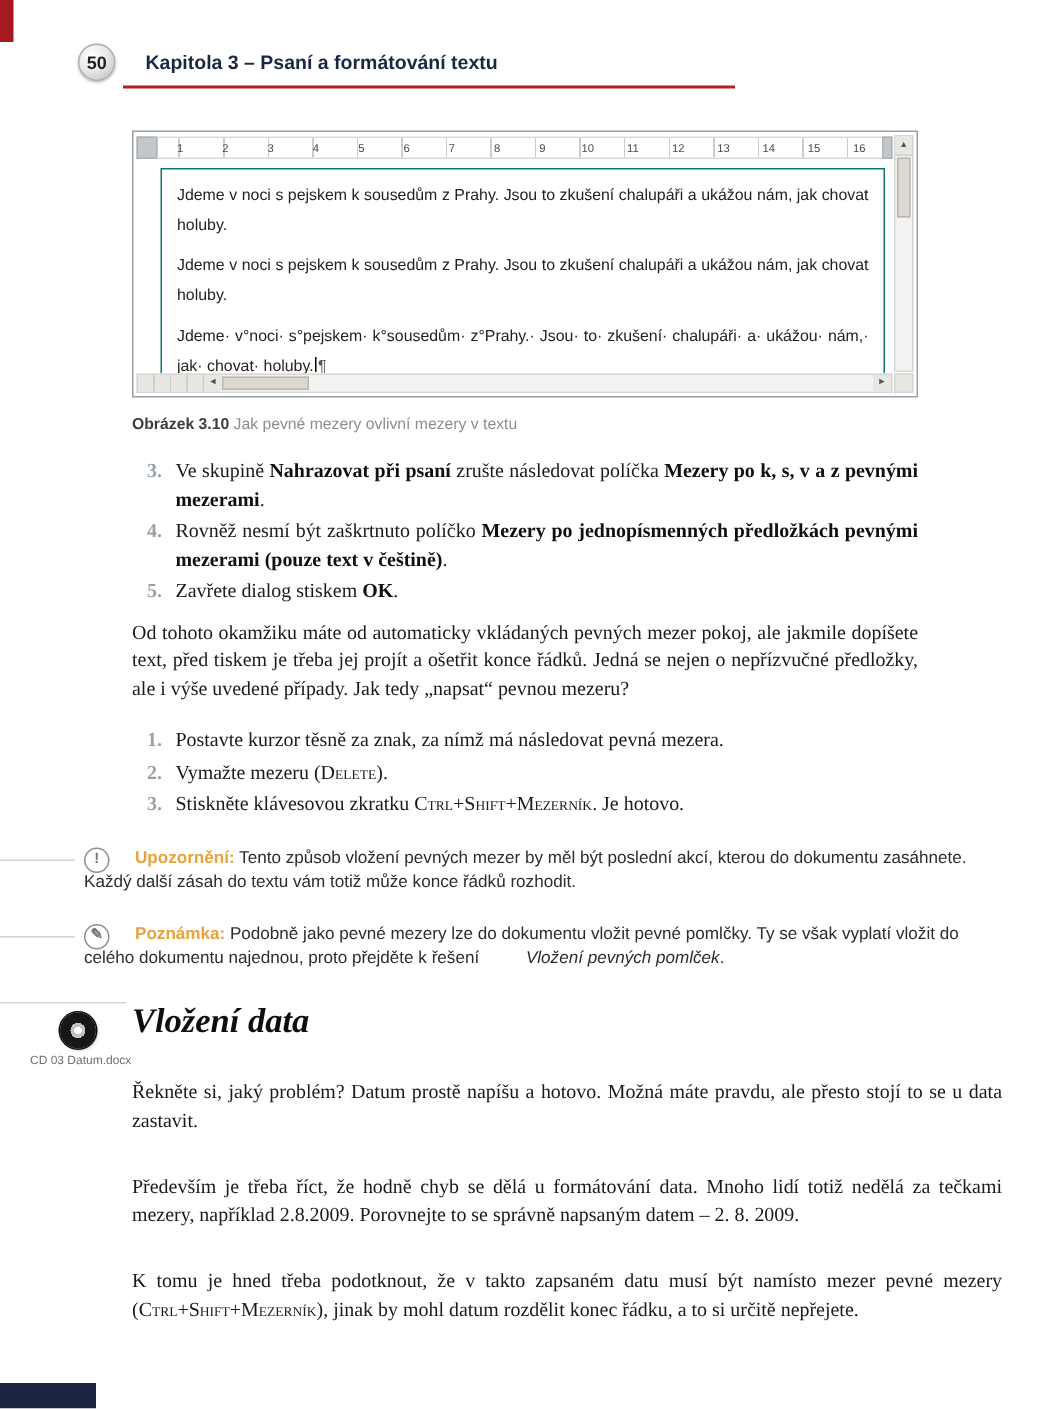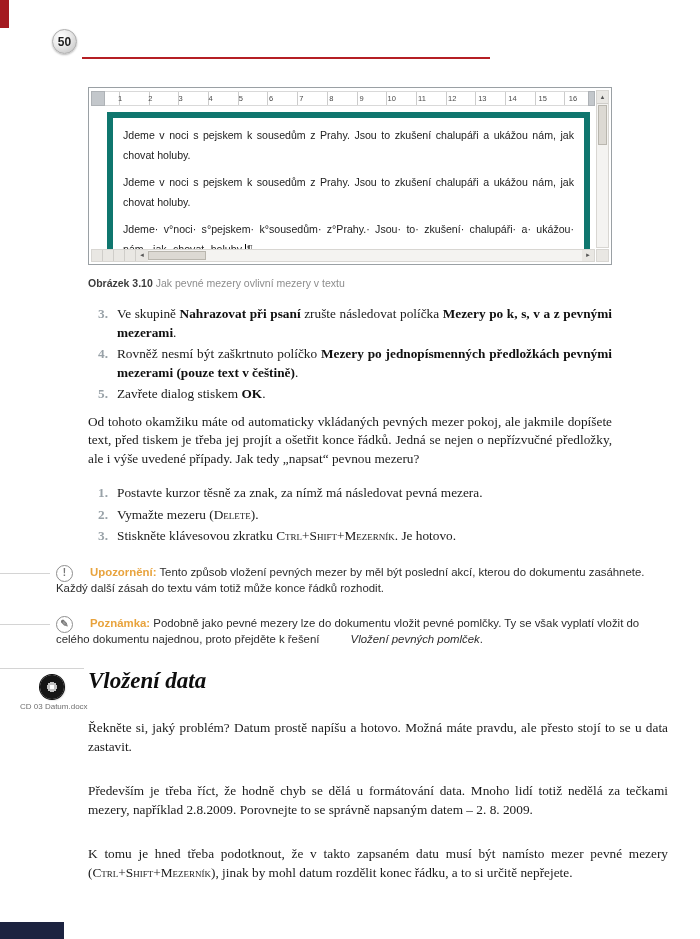--- a/index.html
+++ b/index.html
@@ -19,21 +19,21 @@
 
   
   .shot { width:524px; height:178px; margin:28px 0 0 88px; border:1px solid #9aa0a4; position:relative; background:#fff; }
   .ruler { position:absolute; left:2px; top:3px; right:16px; height:15px; display:flex; align-items:stretch; background:#fff; }
   .ruler-end { width:14px; background:#c3c7cb; border:1px solid #aeb2b6; }
   .ruler-end.right { width:7px; }
   .ruler-nums { flex:1; display:flex; align-items:center; border-top:1px solid #d9d9d9; border-bottom:1px solid #d9d9d9;
                 background-image:repeating-linear-gradient(to right, transparent 0 14px, #cccccc 14px 15px, transparent 15px 29.7px); }
   .rnum { flex:1; text-align:center; font-family:"Liberation Sans", sans-serif; font-size:7.5px; color:#4a4a4a; }
   .doc { position:absolute; left:2px; top:20px; right:16px; bottom:15px; overflow:hidden; background:#fff; }
-  .boundary { position:absolute; left:16px; right:5px; top:4px; bottom:-12px; border:6px solid #0f766e; padding:8px 10px 0 10px; }
+  .boundary { position:absolute; left:16px; right:5px; top:4px; bottom:-12px; border:1px solid #0f766e; padding:8px 10px 0 10px; }
   .docp { font-family:"Liberation Sans", sans-serif; font-size:10.6px; line-height:1.85; text-align:justify; color:#222; margin-bottom:8px; }
   .caret { display:inline-block; width:1px; height:10px; background:#000; margin:0 1px; vertical-align:-1px; }
   .pilcrow { color:#555; }
   .vscroll { position:absolute; top:2px; right:2px; bottom:16px; width:13px; background:#f4f3f1; border:1px solid #d8d6d2; }
   .vs-btn { height:13px; font-size:6px; line-height:12px; text-align:center; color:#555; background:#e9e7e3; border-bottom:1px solid #cfcdc9; }
   .vs-thumb { height:40px; margin:1px; background:#dcd9d3; border:1px solid #b9b6ae; }
   .hscroll { position:absolute; left:2px; right:16px; bottom:2px; height:13px; background:#f4f3f1; border:1px solid #d8d6d2; display:flex; align-items:stretch; }
   .view-btns { width:44px; border-right:1px solid #cfcdc9;
                background-image:repeating-linear-gradient(to right, #e9e7e3 0 10px, #cfcdc9 10px 11px); }
   .hs-arrow { width:12px; font-size:6px; line-height:11px; text-align:center; color:#555; background:#e9e7e3; }
@@ -80,20 +80,21 @@
 </style>
 </head>
 <body>
 
 <div class="corner-bar"></div>
 
 <header class="page-header">
   <div class="badge">
     <span>50</span>
   </div>
+  <div class="chapter">Kapitola 3 – Psaní a formátování textu</div>
 </header>
 <div class="header-rule"></div>
 
 <figure class="shot">
   <div class="ruler">
     <div class="ruler-end left"></div>
     <div class="ruler-nums">
         <span class="rnum">1</span>
         <span class="rnum">2</span>
         <span class="rnum">3</span>

